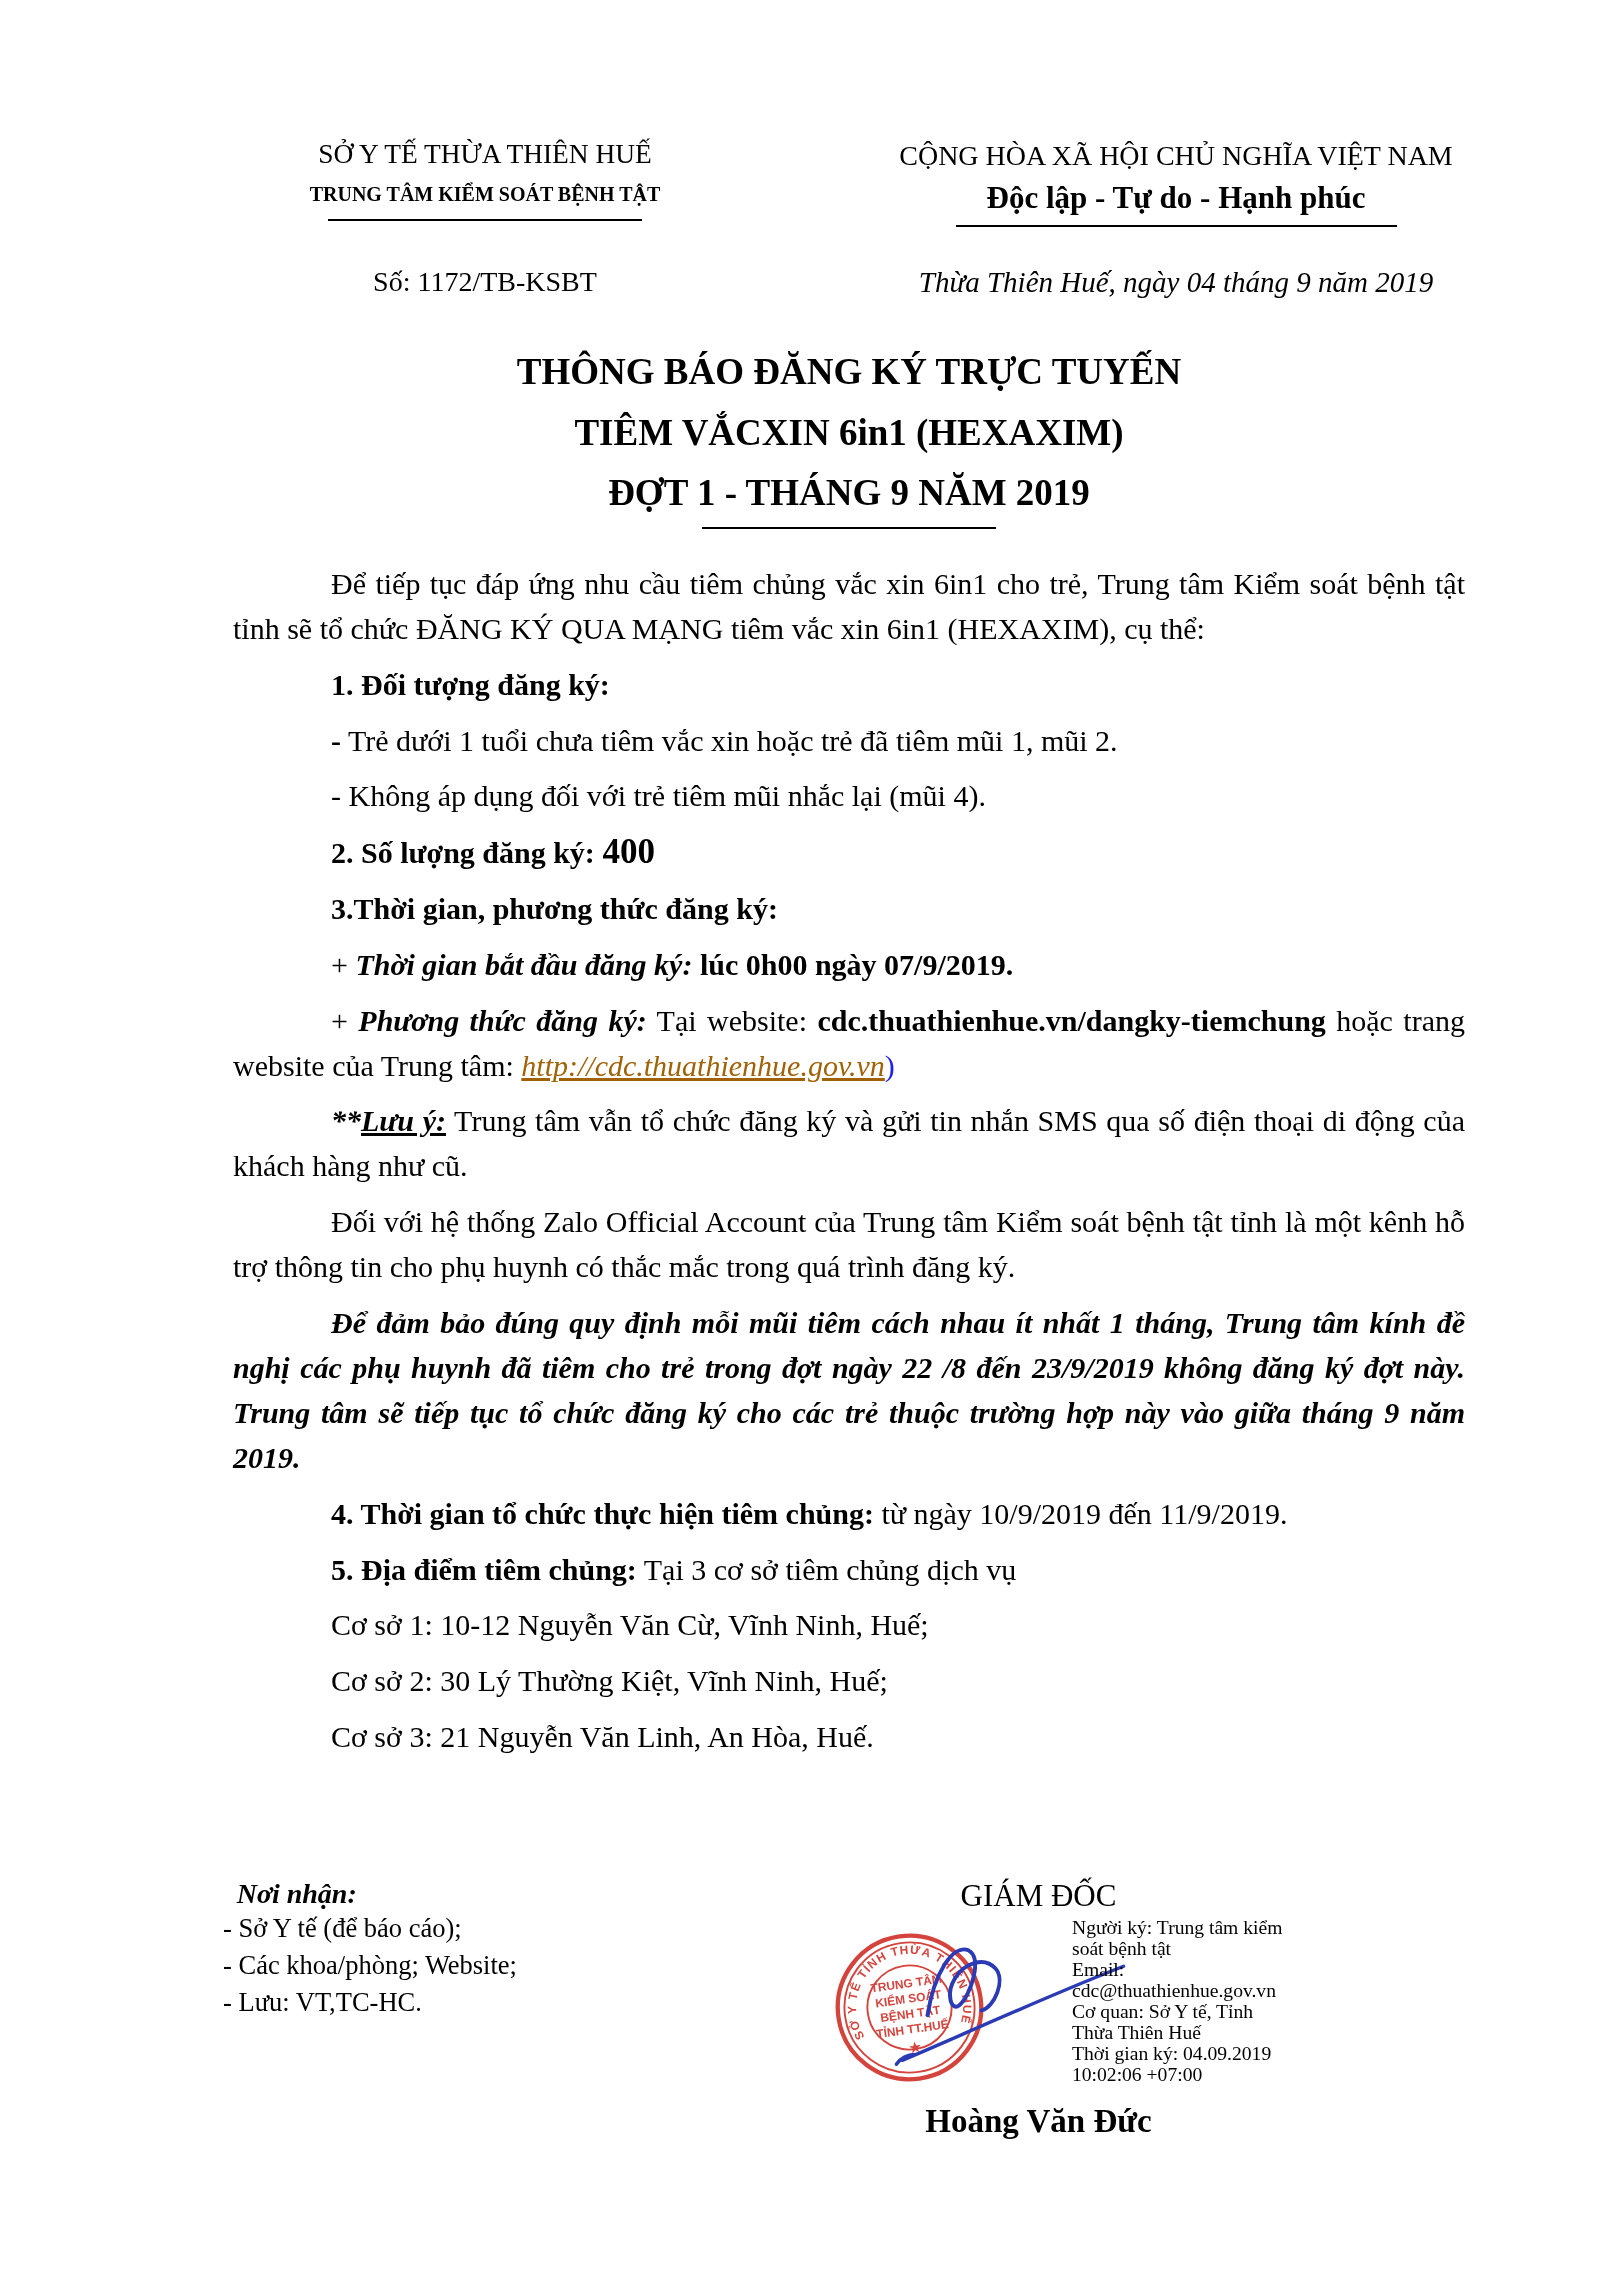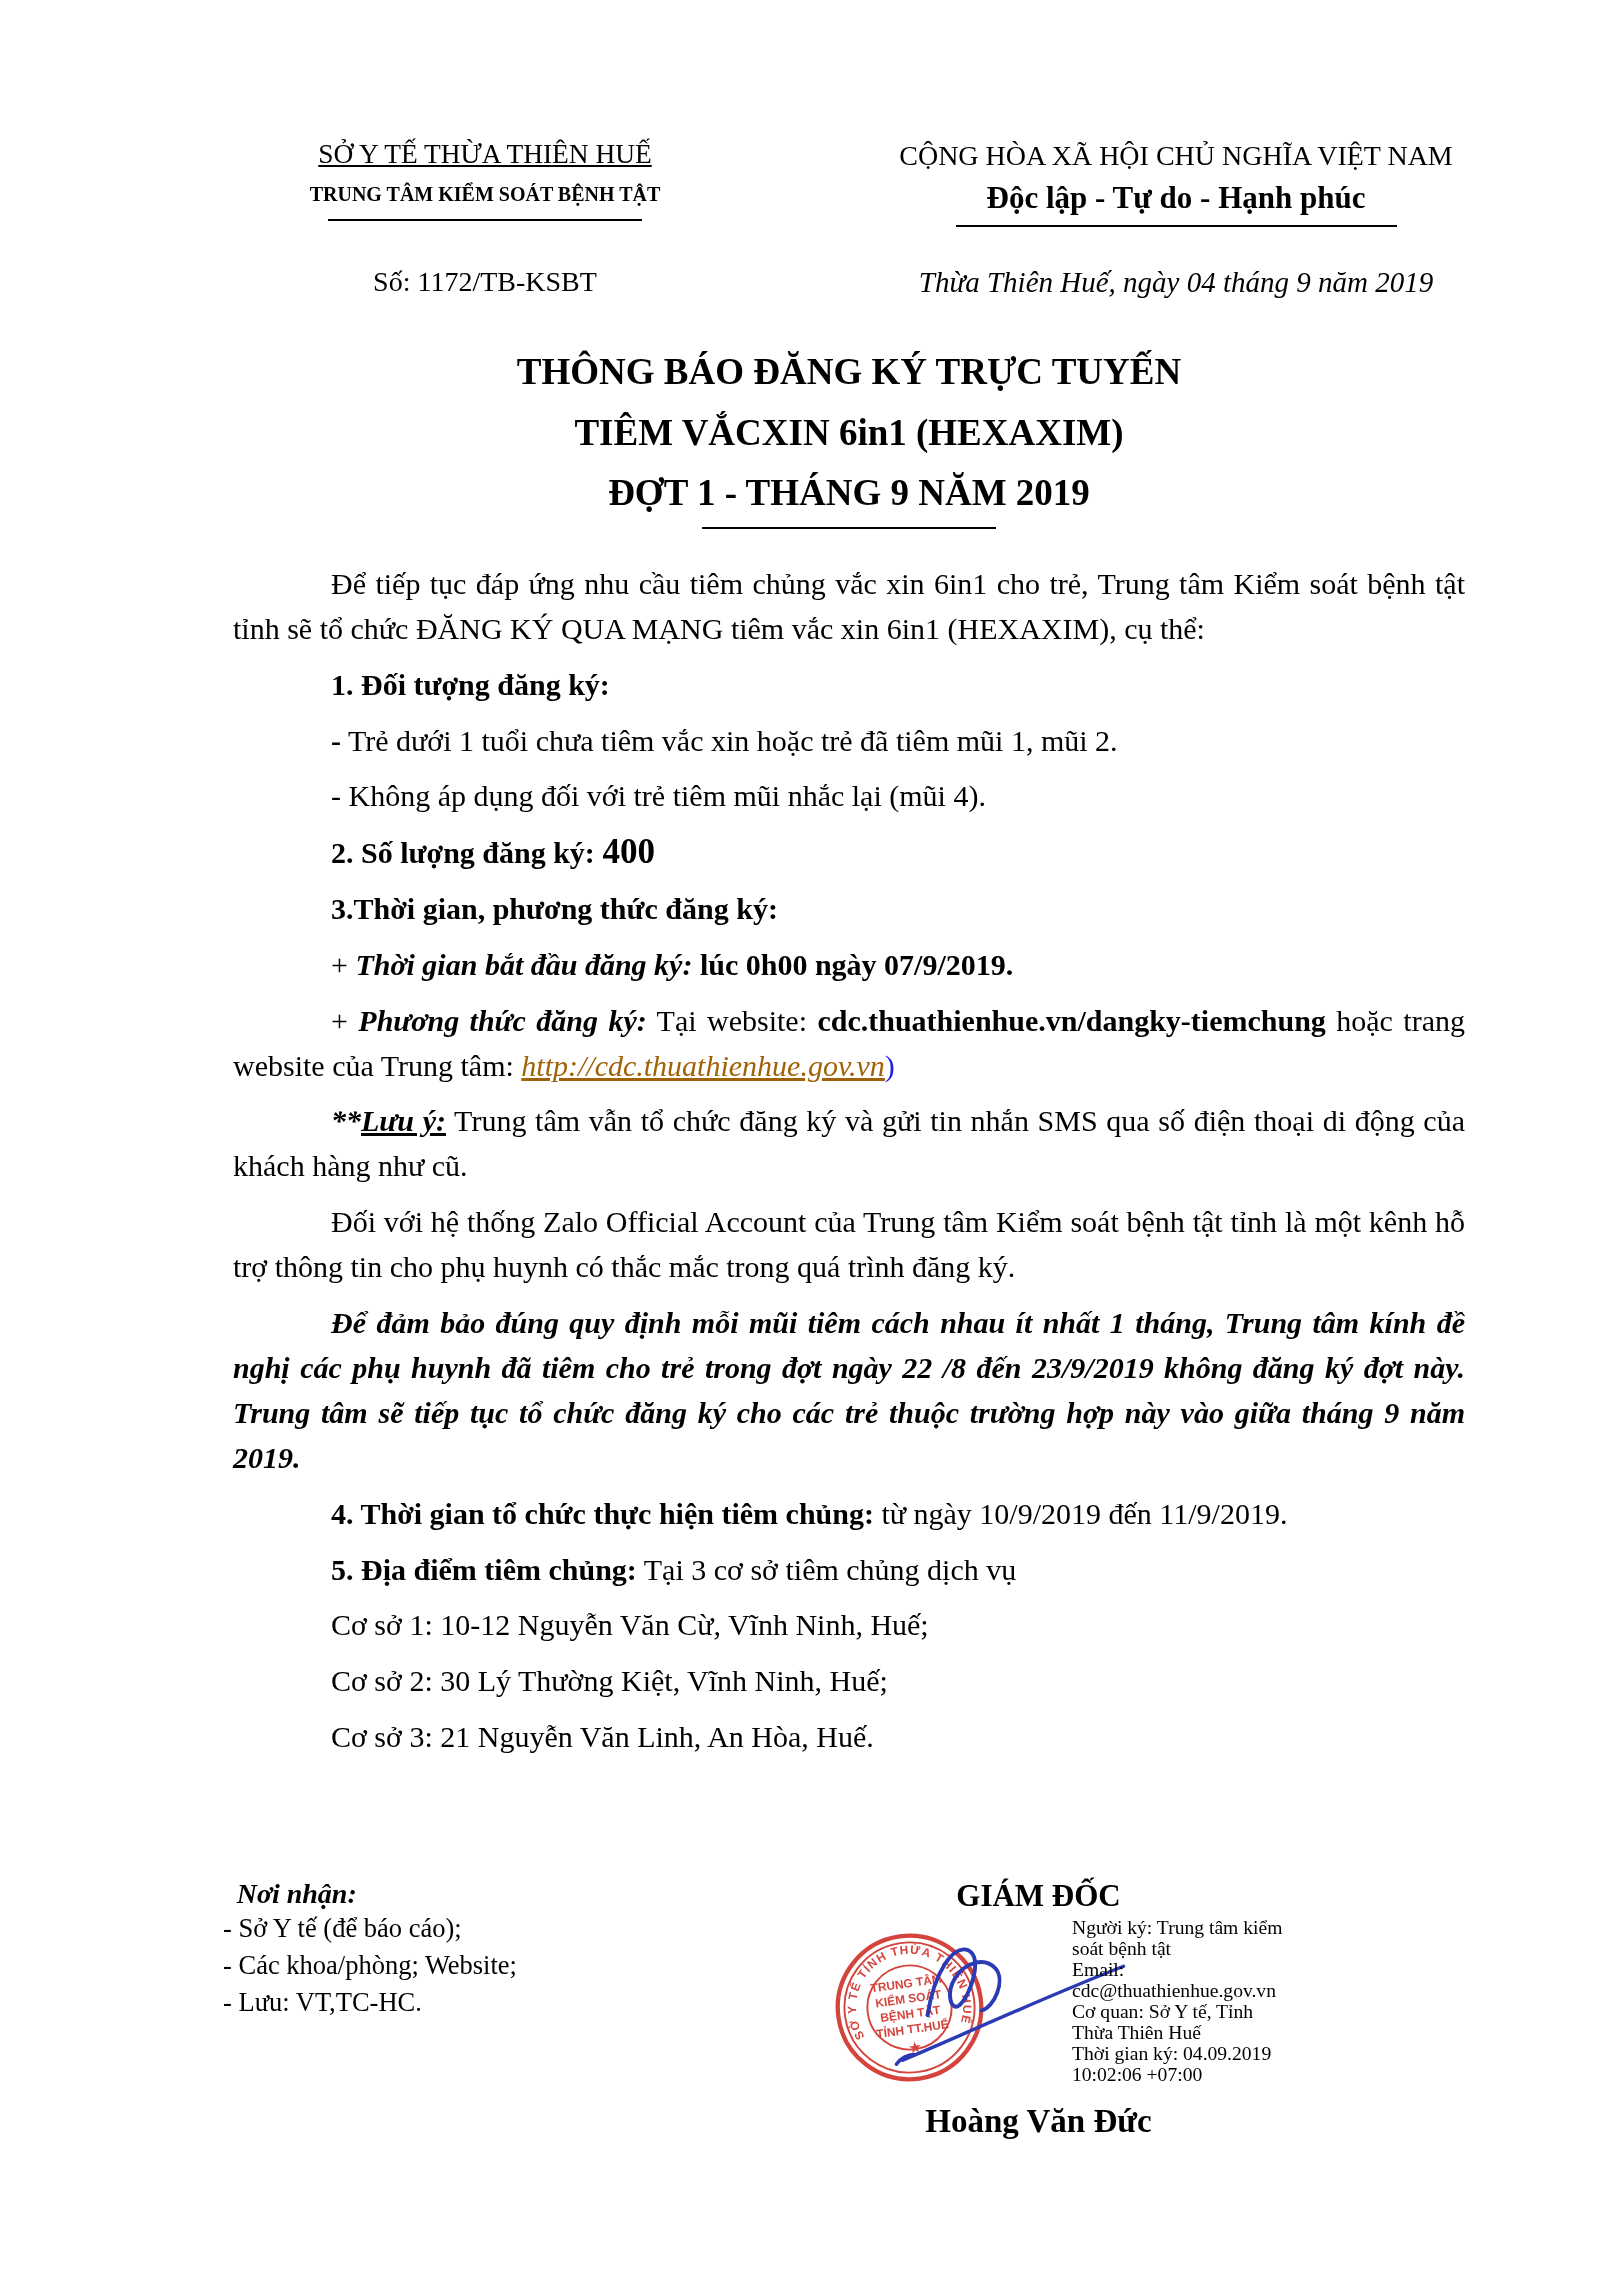--- a/index.html
+++ b/index.html
@@ -5,21 +5,21 @@
   html,body{margin:0;padding:0;background:#888;}
   .page{
     position:relative;width:1621px;height:2293px;margin:0 auto;
     background:#ffffff;color:#000;
     font-family:"Liberation Serif","DejaVu Serif",serif;
     overflow:hidden;
   }
   
   .hdr-left{position:absolute;left:191px;top:137px;width:588px;text-align:center;}
   .hdr-right{position:absolute;left:828px;top:137px;width:696px;text-align:center;}
-  .dept{font-size:27.4px;line-height:35px;text-decoration:underline;}
+  .dept{font-size:27.4px;line-height:35px;}
   .org{font-size:20px;line-height:37px;font-weight:bold;margin-top:3.9px;}
   .rule-left{width:314px;border-top:2px solid #000;margin:5.9px auto 0;}
   .doc-no{font-size:28px;margin-top:45px;}
   .national{font-size:28px;line-height:37px;font-weight:normal;}
   .motto{font-size:31px;line-height:39px;font-weight:bold;margin-top:3.9px;}
   .rule-right{width:441px;border-top:2px solid #000;margin:7.8px auto 0;}
   .vn-date{font-size:29px;font-style:italic;margin-top:39px;}
   
   .title-block{position:absolute;left:233px;top:349px;width:1232px;text-align:center;}
   .title-line{font-size:37px;line-height:45px;font-weight:bold;margin-top:15.7px;}
@@ -33,21 +33,21 @@
   .bi{font-weight:bold;font-style:italic;}
   .u{text-decoration:underline;}
   .big400{font-size:35px;font-weight:bold;}
   .link{color:#a16207;text-decoration:underline;font-style:italic;}
   .paren{color:#1f1feb;}
   
   .recipients{position:absolute;left:223px;top:1878px;}
   .recipients .rtitle{font-size:28px;font-weight:bold;font-style:italic;padding-left:13.7px;}
   .recipients .ritem{font-size:26.5px;line-height:37px;}
   .director{position:absolute;left:828px;top:1878px;width:421px;text-align:center;
-            font-size:31px;font-weight:bold;}
+            font-size:31px;font-weight:normal;}
   .digital{position:absolute;left:1072px;top:1917px;width:274px;
            font-size:19.6px;line-height:21px;}
   .signer{position:absolute;left:828px;top:2103px;width:421px;text-align:center;
           font-size:33px;font-weight:bold;}
   .stamp{position:absolute;left:833px;top:1931px;width:153px;height:153px;
          transform:rotate(-8deg);opacity:.88;}
   .scribble{position:absolute;left:867px;top:1917px;width:284px;height:172px;}
 </style>
 </head>
 <body>

